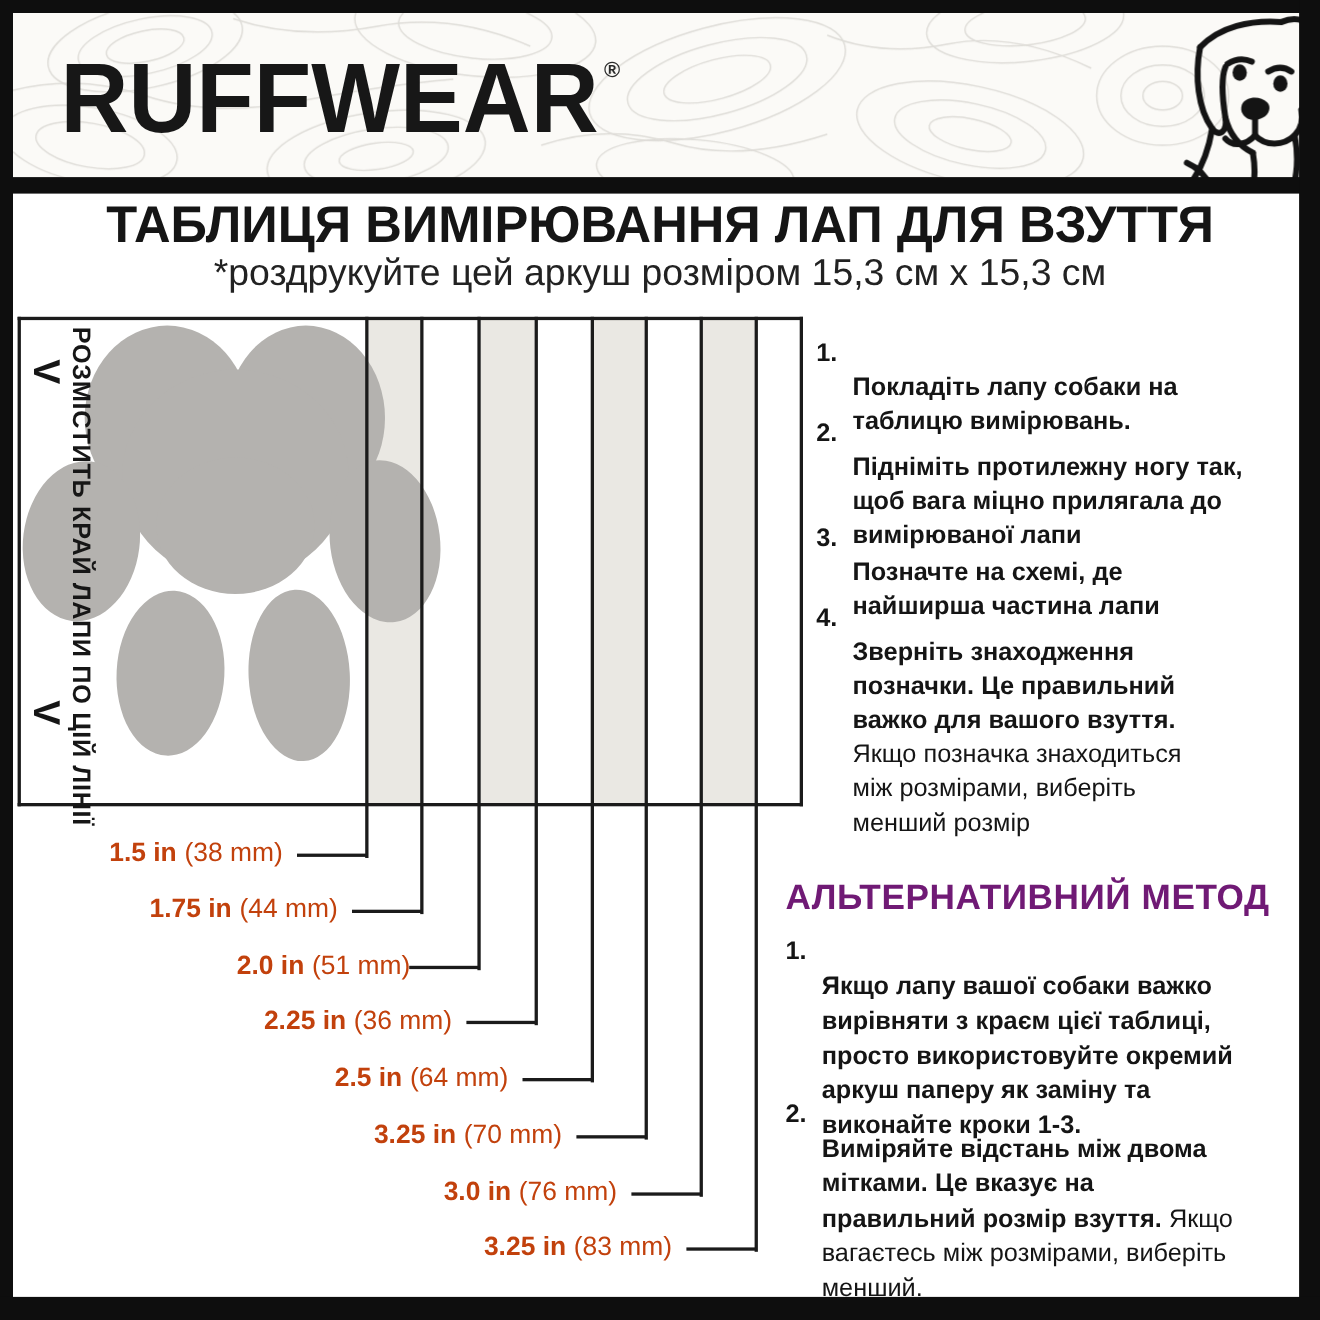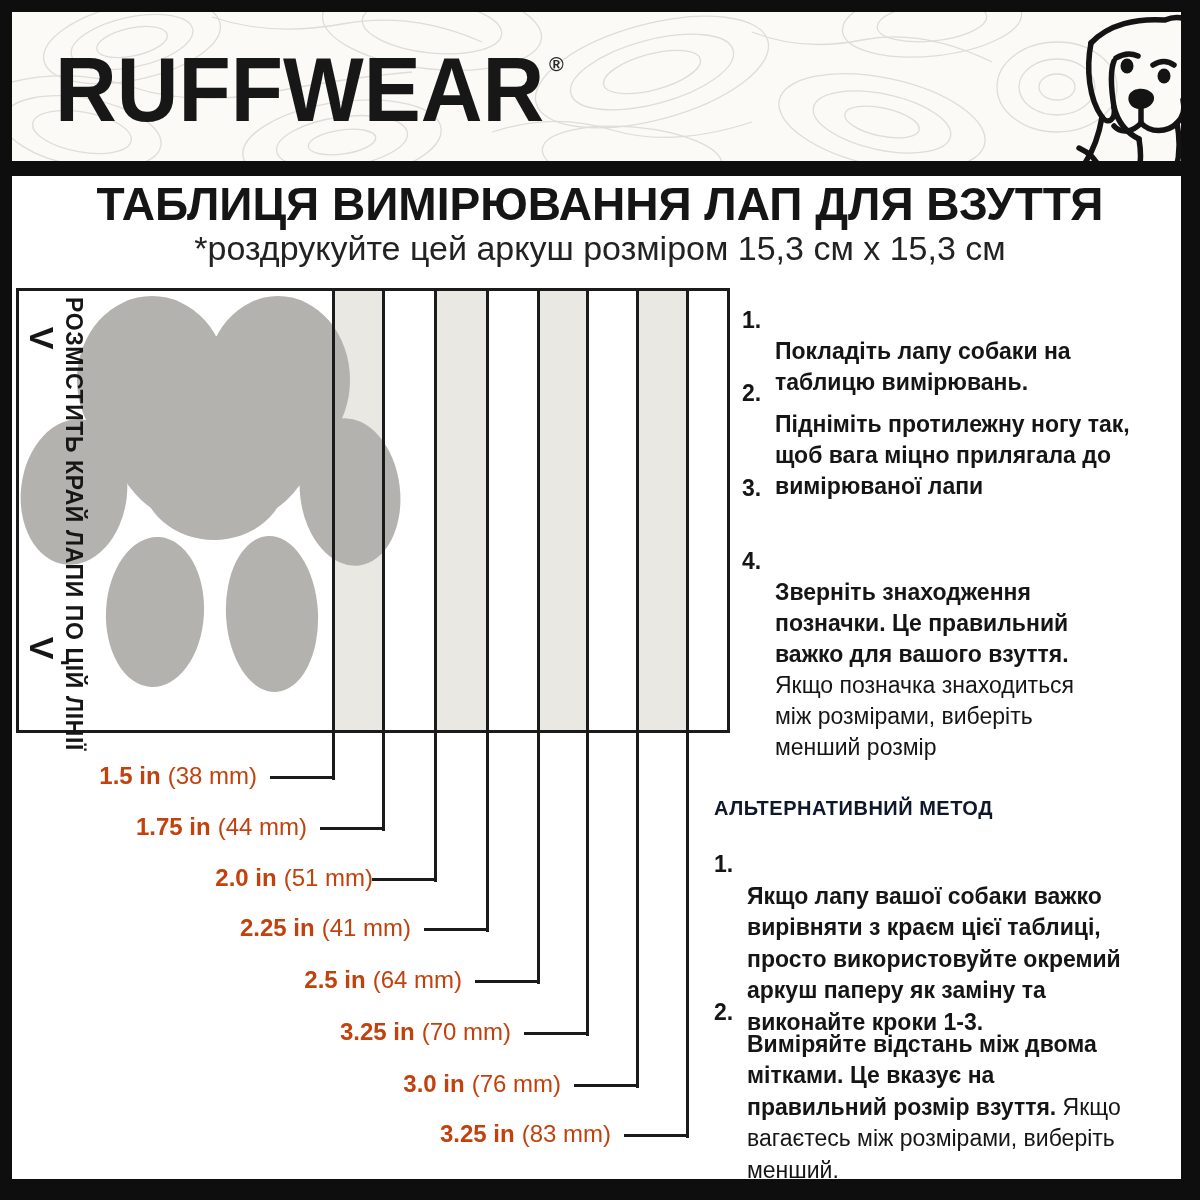--- a/index.html
+++ b/index.html
@@ -49,21 +49,21 @@
 
   
   .step{left:742px;width:450px;padding-left:33px;font-size:23px;line-height:31px;font-weight:700;white-space:pre-line;z-index:4;color:#151515;}
   .step .num{position:absolute;left:0;top:0;font-weight:700;}
   .step .reg{font-weight:400;}
   #step-1{top:305px;}
   #step-2{top:378px;}
   #step-3{top:473px;}
   #step-4{top:546px;}
 
-  #alt-heading{left:714px;top:797px;width:480px;font-size:20px;font-weight:700;letter-spacing:.5px;z-index:4;color:#0f172a;}
+  #alt-heading{left:714px;top:797px;width:480px;font-size:32px;font-weight:700;letter-spacing:.5px;z-index:4;color:#701a75;}
   .alt-step{left:714px;width:478px;padding-left:33px;font-size:23px;line-height:31.5px;font-weight:700;white-space:pre-line;z-index:4;color:#151515;}
   .alt-step .num{position:absolute;left:0;top:0;font-weight:700;}
   .alt-step .reg{font-weight:400;}
   #alt-step-1{top:849px;}
   #alt-step-2{top:997px;}
 </style>
 </head>
 <body>
 
 <div class="abs" id="header-bg"></div>
@@ -170,41 +170,42 @@
 <div class="abs connector" style="left:372px;top:878px;width:64px;"></div>
 <div class="abs connector" style="left:424px;top:928px;width:64px;"></div>
 <div class="abs connector" style="left:475px;top:980px;width:64px;"></div>
 <div class="abs connector" style="left:524px;top:1032px;width:64px;"></div>
 <div class="abs connector" style="left:574px;top:1084px;width:64px;"></div>
 <div class="abs connector" style="left:624px;top:1134px;width:64px;"></div>
 
 <div class="abs size-row" style="top:762px;left:0;width:257px;"><span class="size-in">1.5 in</span><span class="size-mm">(38 mm)</span></div>
 <div class="abs size-row" style="top:813px;left:0;width:307px;"><span class="size-in">1.75 in</span><span class="size-mm">(44 mm)</span></div>
 <div class="abs size-row" style="top:864px;left:14px;width:359px;"><span class="size-in">2.0 in</span><span class="size-mm">(51 mm)</span></div>
-<div class="abs size-row" style="top:914px;left:0;width:411px;"><span class="size-in">2.25 in</span><span class="size-mm">(41 mm)</span></div>
+<div class="abs size-row" style="top:914px;left:0;width:411px;"><span class="size-in">2.25 in</span><span class="size-mm">(36 mm)</span></div>
 <div class="abs size-row" style="top:966px;left:0;width:462px;"><span class="size-in">2.5 in</span><span class="size-mm">(64 mm)</span></div>
 <div class="abs size-row" style="top:1018px;left:0;width:511px;"><span class="size-in">3.25 in</span><span class="size-mm">(70 mm)</span></div>
 <div class="abs size-row" style="top:1070px;left:0;width:561px;"><span class="size-in">3.0 in</span><span class="size-mm">(76 mm)</span></div>
 <div class="abs size-row" style="top:1120px;left:0;width:611px;padding-left:22px;"><span class="size-in">3.25 in</span><span class="size-mm">(83 mm)</span></div>
 
 <div class="abs edge-arrow" id="edge-arrow-top">V</div>
 <div class="abs" id="edge-label">РОЗМІСТИТЬ КРАЙ ЛАПИ ПО ЦІЙ ЛІНІЇ</div>
 <div class="abs edge-arrow" id="edge-arrow-bottom">V</div>
 
 <div class="abs step" id="step-1">
   <span class="num">1.</span><span class="bold">Покладіть лапу собаки на
 таблицю вимірювань.</span><span class="reg"></span>
 </div>
 <div class="abs step" id="step-2">
   <span class="num">2.</span><span class="bold">Підніміть протилежну ногу так,
 щоб вага міцно прилягала до
 вимірюваної лапи</span><span class="reg"></span>
 </div>
 <div class="abs step" id="step-3">
-  <span class="num">3.</span><span class="reg"></span>
+  <span class="num">3.</span><span class="bold">Позначте на схемі, де
+найширша частина лапи</span><span class="reg"></span>
 </div>
 <div class="abs step" id="step-4">
   <span class="num">4.</span><span class="bold">Зверніть знаходження
 позначки. Це правильний
 важко для вашого взуття.</span><span class="reg">
 Якщо позначка знаходиться
 між розмірами, виберіть
 менший розмір</span>
 </div>
 

